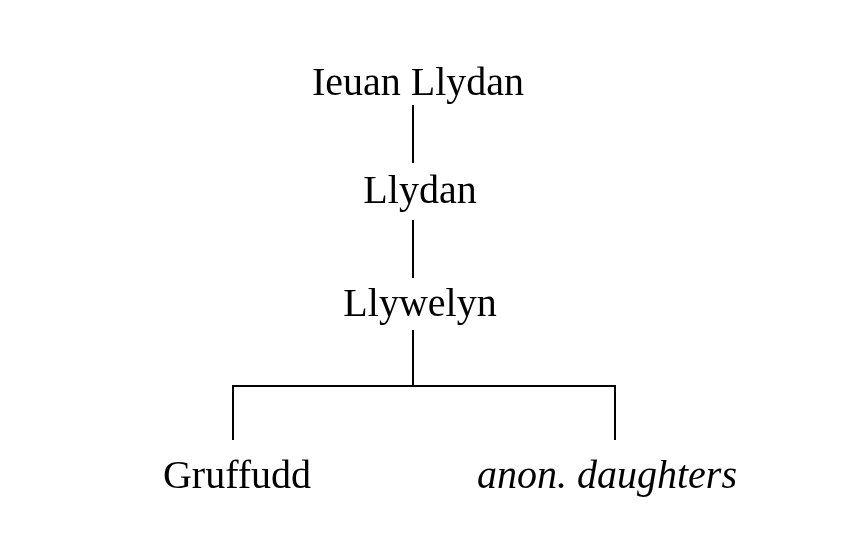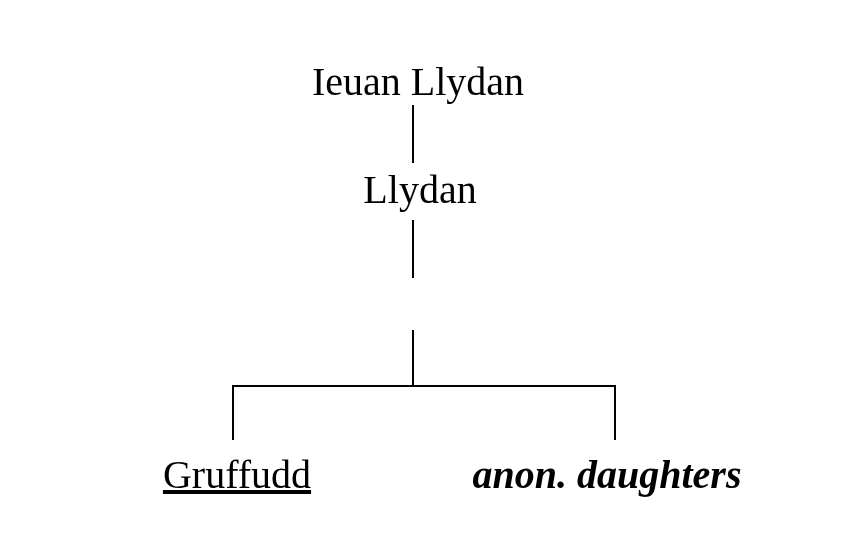--- a/index.html
+++ b/index.html
@@ -20,21 +20,20 @@
     position: absolute;
     white-space: nowrap;
     transform: translateX(-50%);
     font-size: 40px;
     line-height: 1;
     color: #000000;
     font-weight: 400;
   }
   .node-label.italic {
     font-style: italic;
-    font-weight: bold;
   }
   .edge-v {
     position: absolute;
     width: 2px;
     background: #000000;
     transform: translateX(-1px);
   }
   .edge-h {
     position: absolute;
     height: 2px;
@@ -47,26 +46,27 @@
 <div id="chart-root">
 
   <div class="node-label" style="left:418px; top:62px;">Ieuan Llydan</div>
 
   <div class="edge-v" style="left:413px; top:105px; height:58px;"></div>
 
   <div class="node-label" style="left:420px; top:170px;">Llydan</div>
 
   <div class="edge-v" style="left:413px; top:220px; height:58px;"></div>
 
+  <div class="node-label" style="left:420px; top:283px;">Llywelyn</div>
 
   <div class="edge-v" style="left:413px; top:330px; height:57px;"></div>
 
   <div class="edge-h" style="left:232px; top:385px; width:384px;"></div>
 
   <div class="edge-v" style="left:233px; top:385px; height:55px;"></div>
 
   <div class="edge-v" style="left:615px; top:385px; height:55px;"></div>
 
-  <div class="node-label" style="left:237px; top:455px;text-decoration:underline;">Gruffudd</div>
+  <div class="node-label" style="left:237px; top:455px;">Gruffudd</div>
 
   <div class="node-label italic" style="left:607px; top:455px;">anon. daughters</div>
 
 </div>
 
 </body></html>

